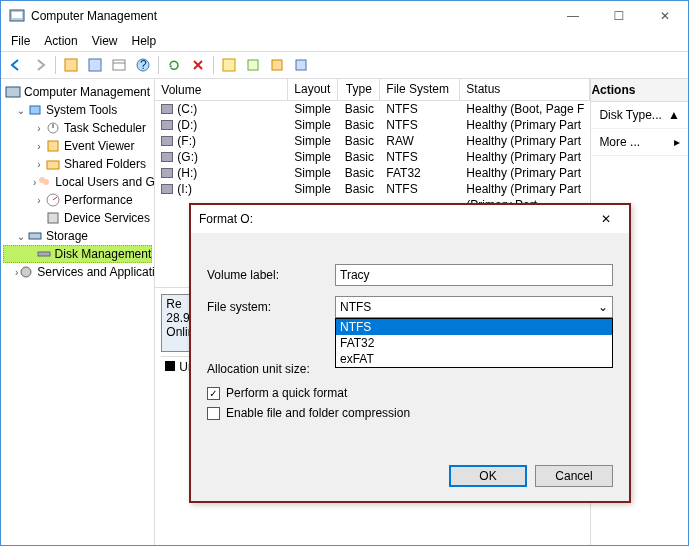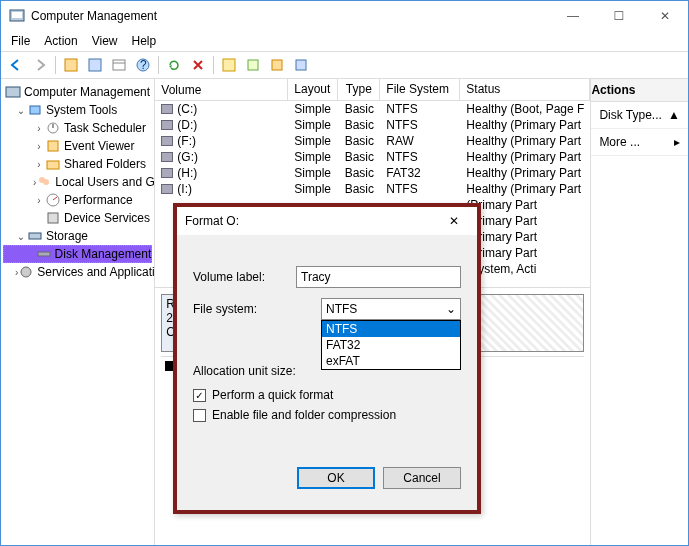--- a/index.html
+++ b/index.html
@@ -14,21 +14,21 @@
 .toolbar { height: 28px; border-top: 1px solid #ddd; border-bottom: 1px solid #ddd; display: flex; align-items: center; padding: 0 4px; gap: 2px; background: #fff; }
 .tb-btn { width: 22px; height: 22px; display: flex; align-items: center; justify-content: center; }
 .tb-sep { width: 1px; height: 18px; background: #ccc; margin: 0 2px; }
 .main { display: flex; height: calc(100% - 78px); }
 .tree { width: 175px; border-right: 1px solid #ddd; padding: 4px 2px; overflow: hidden; }
 .tree-item { display: flex; align-items: center; height: 18px; white-space: nowrap; padding-left: 2px; }
 .tree-item.l1 { padding-left: 12px; }
 .tree-item.l2 { padding-left: 30px; }
 .tree-item .exp { width: 12px; text-align: center; color: #555; font-size: 10px; }
 .tree-item .ticon { width: 16px; height: 16px; margin-right: 3px; }
-.tree-item.sel { background: #8b5cf6; border: 1px dotted #7aa; justify-content: flex-end; }
+.tree-item.sel { background: #bef264; border: 1px dotted #7aa; justify-content: flex-end; }
 .center { flex: 1; display: flex; flex-direction: column; border-right: 1px solid #ddd; }
 .listhdr { display: flex; border-bottom: 1px solid #ddd; background: #fff; height: 22px; }
 .listhdr div { border-right: 1px solid #ddd; padding: 3px 6px; }
 .listbody { flex: 0 0 186px; overflow: hidden; }
 .row { display: flex; height: 16px; align-items: center; }
 .row > div { padding: 0 6px; white-space: nowrap; overflow: hidden; }
 .c-vol { width: 133px; display: flex; align-items: center; gap: 4px; }
 .c-lay { width: 50px; }
 .c-type { width: 42px; text-align: center; }
 .c-fs { width: 80px; }
@@ -36,36 +36,36 @@
 .volicon { width: 12px; height: 10px; background: #aab; border: 1px solid #667; }
 .diskarea { flex: 1; border-top: 1px solid #ddd; padding: 6px; position: relative; }
 .diskblock { display: flex; border: 1px solid #888; height: 58px; margin-bottom: 4px; }
 .diskhead { width: 62px; border-right: 1px solid #888; padding: 2px 4px; font-size: 11px; background: #e8eef5; }
 .part { flex: 1; border-left: 3px solid #2050a0; padding: 2px 6px; font-size: 11px; background: repeating-linear-gradient(45deg,#fff,#fff 3px,#eee 3px,#eee 6px); }
 .legend { display: flex; gap: 14px; align-items: center; padding: 3px 4px; border-top: 1px solid #ddd; font-size: 11px; }
 .legend .sw { width: 10px; height: 10px; display: inline-block; margin-right: 4px; }
 .actions { width: 110px; }
 .actions-hdr { background: #f4f4f4; padding: 4px 0; border-bottom: 1px solid #ddd; font-weight: bold; }
 .actions-item { padding: 6px 8px; display: flex; align-items: center; justify-content: space-between; border-bottom: 1px solid #eee; }
-.dialog { position: absolute; left: 172px; top: 202px; width: 308px; background: #f0f0f0; border: 4px solid #7f1d1d; box-shadow: 2px 2px 6px rgba(0,0,0,0.2); }
+.dialog { position: absolute; left: 188px; top: 202px; width: 442px; background: #f0f0f0; border: 2px solid #7f1d1d; box-shadow: 2px 2px 6px rgba(0,0,0,0.2); }
 .dlg-title { background: #fff; height: 28px; display: flex; align-items: center; padding: 0 8px; }
 .dlg-title .t { flex: 1; }
 .dlg-title .x { width: 30px; text-align: center; }
 .dlg-body { padding: 31px 16px; }
 .dlg-row { display: flex; align-items: center; margin-bottom: 10px; }
 .dlg-row label { width: 128px; }
 .dlg-row input[type=text] { flex: 1; border: 1px solid #888; padding: 2px 4px; height: 22px; background: #fff; }
 .combo { flex: 1; position: relative; }
 .combo-sel { border: 1px solid #888; height: 22px; display: flex; align-items: center; justify-content: space-between; padding: 0 4px; background: #fff; }
 .combo-list { position: absolute; top: 22px; left: 0; right: 0; border: 1px solid #000; background: #fff; z-index: 10; }
 .combo-list div { padding: 1px 4px; }
 .combo-list div.hl { background: #0078d7; color: #fff; }
 .chk { display: flex; align-items: center; gap: 6px; margin: 6px 0; }
 .chk .box { width: 13px; height: 13px; border: 1px solid #555; background: #fff; display: flex; align-items: center; justify-content: center; font-size: 10px; }
-.dlg-btns { display: flex; justify-content: flex-end; gap: 8px; padding: 8px 16px 21px; }
+.dlg-btns { display: flex; justify-content: flex-end; gap: 8px; padding: 8px 16px 14px; }
 .btn { width: 78px; height: 22px; border: 1px solid #888; background: #e1e1e1; text-align: center; line-height: 20px; }
 .btn.def { border: 2px solid #0078d7; line-height: 18px; }
 svg { display: block; }
 </style>
 </head>
 <body>
 
 <div class="titlebar">
   <span class="icon">
       <svg width="16" height="16">

